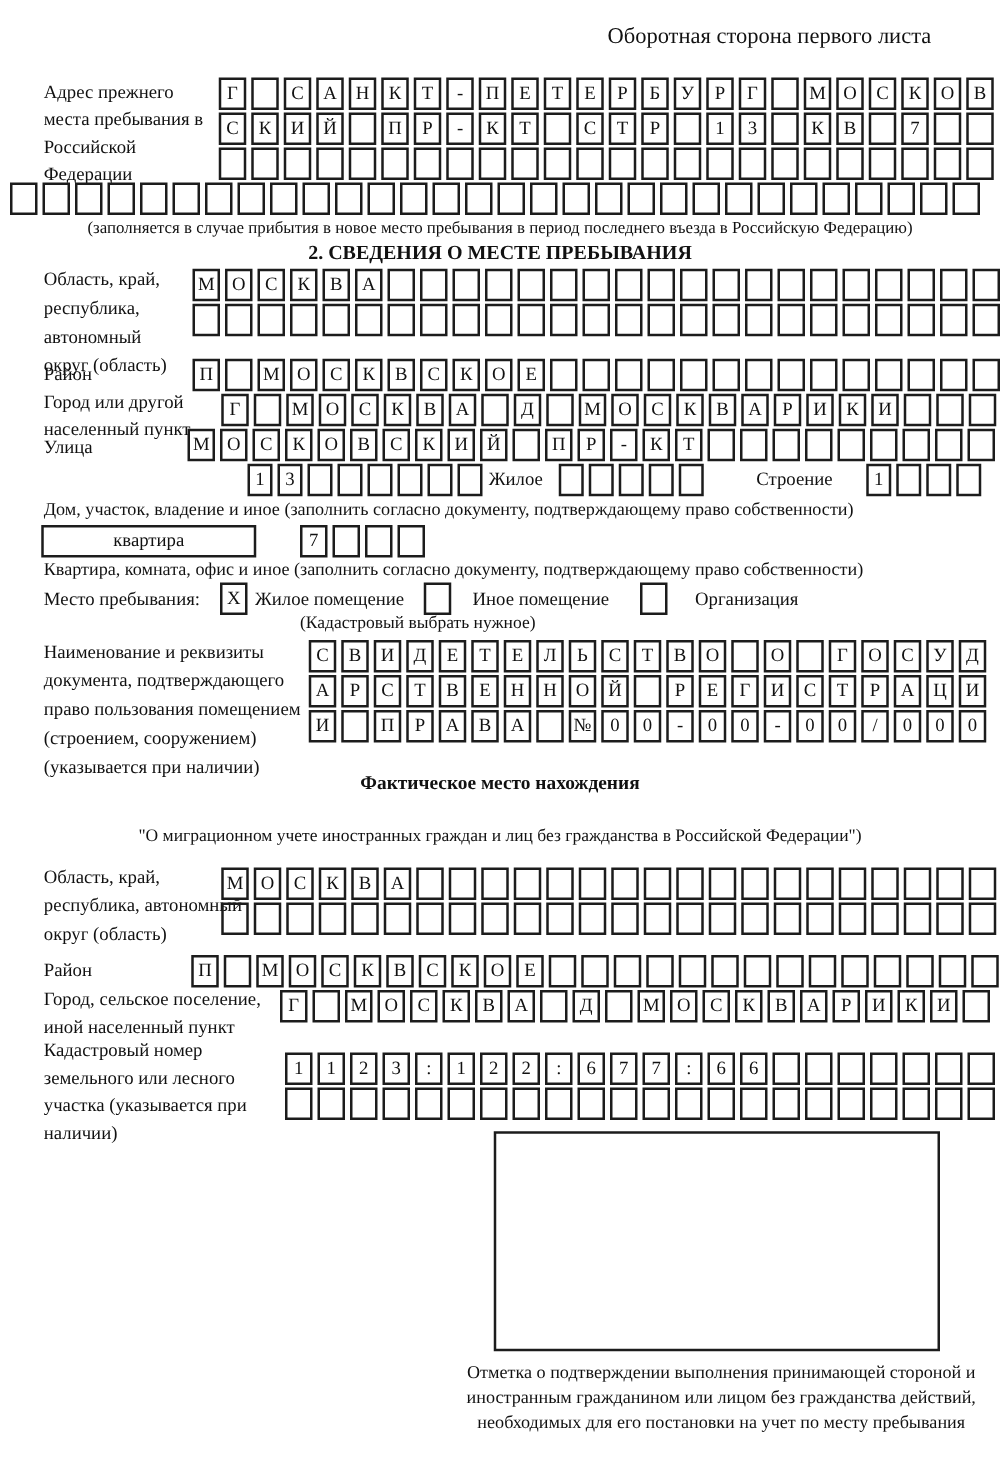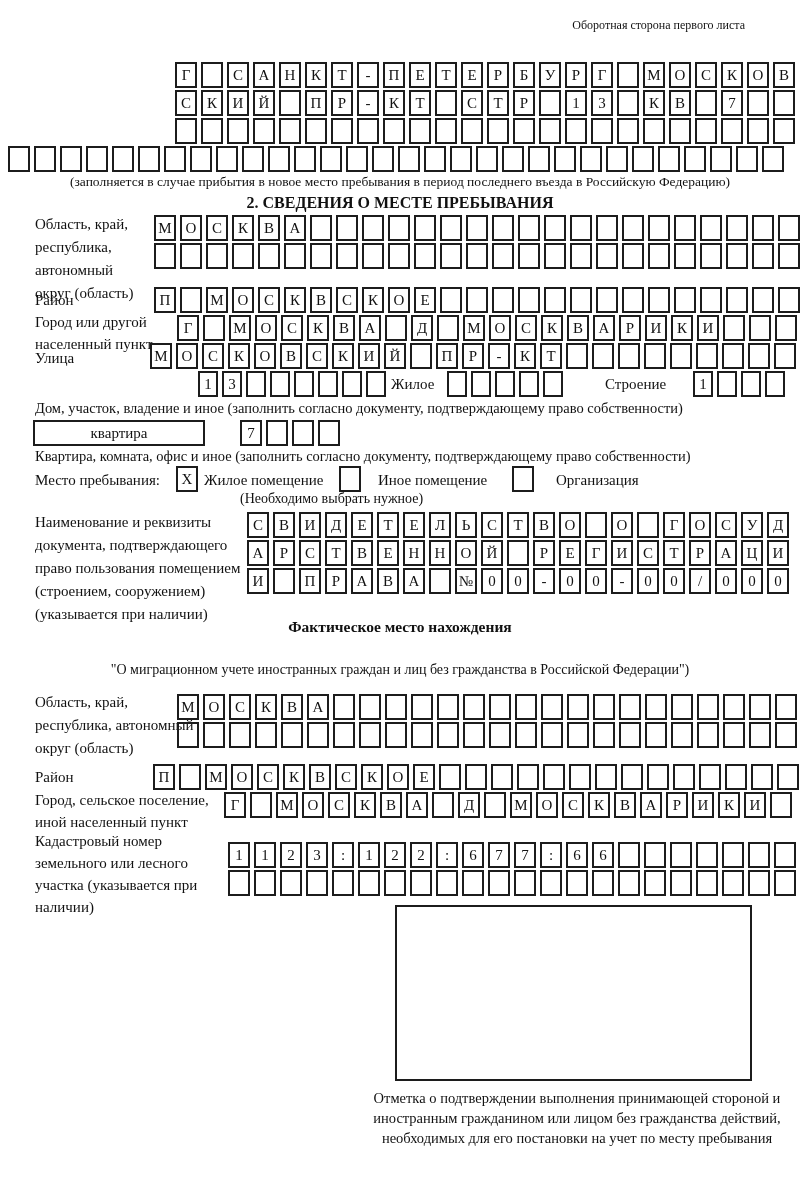--- a/index.html
+++ b/index.html
@@ -1,21 +1,21 @@
 <!DOCTYPE html>
 <html><head>
 <meta charset="utf-8">
 <style>
   html,body { margin:0; padding:0; background:#ffffff; }
   .page {
     position:relative; width:800px; height:1180px; background:#ffffff;
     font-family:"Liberation Serif", serif; color:#111; overflow:hidden;
   }
   .hdr {
-    position:absolute; top:18px; right:55px; font-size:12px;
+    position:absolute; top:18px; right:55px; font-size:18px;
   }
   .lbl { position:absolute; font-size:15px; line-height:23px; }
   .lbl1 { position:absolute; font-size:15px; line-height:22px; }
   .note { position:absolute; font-size:13.5px;text-align:right; }
   .ctr { left:0; width:100%; text-align:center; }
   .title { position:absolute; left:0; width:100%; text-align:center; font-weight:bold; font-size:16px; }
   .cellrow { position:absolute; display:flex; gap:4px; }
   .cell {
     box-sizing:border-box; width:22px; height:26px; flex:0 0 auto;
     border:2px solid #1c1c1c; display:flex; align-items:center; justify-content:center;
@@ -33,20 +33,21 @@
   .stamp-box { position:absolute; box-sizing:border-box; border:2px solid #1c1c1c; background:#fff; }
   .caption { position:absolute; font-size:14.5px; line-height:20px; text-align:center; }
 </style>
 </head>
 <body>
 
 <div class="page">
 
   <div class="hdr">Оборотная сторона первого листа</div>
 
+  <div class="lbl1" style="left:35px;top:63px;width:140px">Адрес прежнего места пребывания в Российской Федерации</div>
   <div class="cellrow" style="left:175px;top:62px">
       <span class="cell">Г</span>
       <span class="cell"></span>
       <span class="cell">С</span>
       <span class="cell">А</span>
       <span class="cell">Н</span>
       <span class="cell">К</span>
       <span class="cell">Т</span>
       <span class="cell">-</span>
       <span class="cell">П</span>
@@ -332,21 +333,21 @@
     </div>
   <div class="note" style="left:35px;top:448px;font-size:14.5px">Квартира, комната, офис и иное (заполнить согласно документу, подтверждающему право собственности)</div>
 
   <div class="lbl1" style="left:35px;top:469px">Место пребывания:</div>
   <div class="chk" style="left:176px;top:466px">X</div>
   <div class="lbl1" style="left:204px;top:469px">Жилое помещение</div>
   <div class="chk" style="left:339px;top:466px"></div>
   <div class="lbl1" style="left:378px;top:469px">Иное помещение</div>
   <div class="chk" style="left:512px;top:466px"></div>
   <div class="lbl1" style="left:556px;top:469px">Организация</div>
-  <div class="note" style="left:240px;top:491px;font-size:14px">(Необходимо выбрать нужное)</div>
+  <div class="note" style="left:240px;top:491px;font-size:14px">(Кадастровый выбрать нужное)</div>
 
   <div class="lbl" style="left:35px;top:511px;width:212px">Наименование и реквизиты документа, подтверждающего право пользования помещением (строением, сооружением) (указывается при наличии)</div>
   <div class="cellrow" style="left:247px;top:512px">
       <span class="cell">С</span>
       <span class="cell">В</span>
       <span class="cell">И</span>
       <span class="cell">Д</span>
       <span class="cell">Е</span>
       <span class="cell">Т</span>
       <span class="cell">Е</span>

